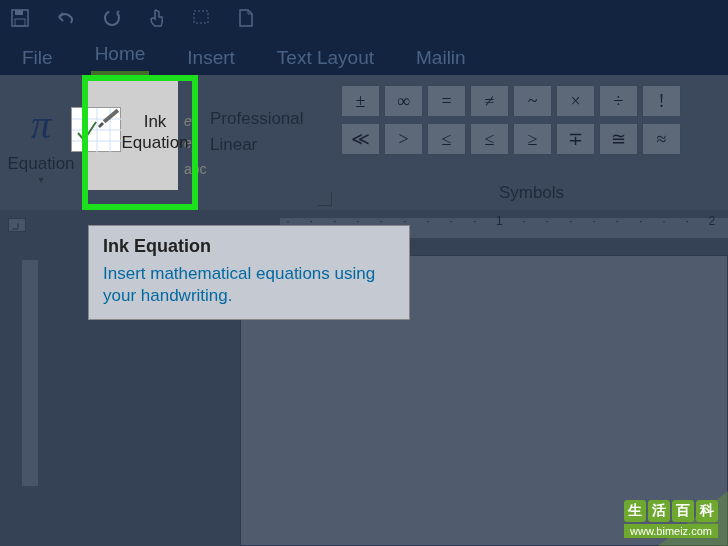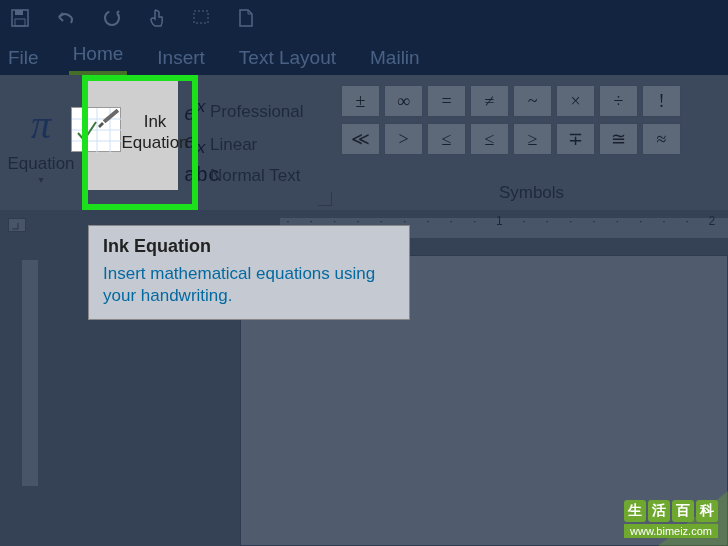--- a/index.html
+++ b/index.html
@@ -3,36 +3,36 @@
   <meta charset="utf-8">
   <style>
     * { box-sizing: border-box; margin: 0; padding: 0; }
     body { width: 728px; height: 546px; font-family: "Segoe UI", Arial, sans-serif; background: #2a3b52; overflow: hidden; position: relative; }
     
     .dim-overlay { position: absolute; inset: 0; background: rgba(18, 32, 56, 0.55); z-index: 5; pointer-events: none; }
     
     .qat { height: 35px; background: #15284a; display: flex; align-items: center; padding: 0 10px; gap: 25px; }
     .qat-icon { color: #9db5d9; display: flex; align-items: center; justify-content: center; }
     
-    .tabs { height: 40px; background: #15284a; display: flex; align-items: flex-end; padding-left: 4px; gap: 26px; }
+    .tabs { height: 40px; background: #15284a; display: flex; align-items: flex-end; padding-left: 18px; gap: 34px; }
     .tab { color: #8ab0e0; font-size: 19px; padding: 6px 4px; cursor: pointer; }
     .tab.underline { border-bottom: 4px solid #84cc16; margin-top: 31px; }
     
     .ribbon { height: 135px; background: #707a89; display: flex; position: relative; }
     
     .tools-group { width: 335px; display: flex; flex-direction: row; }
     .eq-btn { display: flex; flex-direction: column; align-items: center; justify-content: center; padding: 8px 6px; color: #2e3540; font-size: 17px; }
     .pi-symbol { font-family: "Times New Roman", serif; font-size: 40px; color: #2a4880; font-style: italic; }
     .ink-btn { background: #cfcfcf; display: flex; flex-direction: row; align-items: center; justify-content: center; width: 96px; height: 115px; position: relative; z-index: 10; }
     .ink-hl { position: absolute; top: 75px; left: 82px; width: 116px; height: 135px; border: 6px solid #1be01b; z-index: 12; pointer-events: none; }
     .ink-canvas { width: 50px; height: 45px; background: #fff; border: 1px solid #999; position: relative; margin-bottom: 6px; }
     .ink-label { font-size: 17px; color: #222; text-align: center; line-height: 1.2; }
     .opt-stack { display: flex; flex-direction: column; justify-content: center; gap: 6px; padding-left: 6px; }
     .opt-row { display: flex; align-items: center; gap: 4px; color: #2e3540; font-size: 17px; }
-    .opt-icon { width: 22px; display: inline-block; font-family: Liberation Mono, monospace; font-style: italic; color: #0f172a; font-size: 20px; }
+    .opt-icon { width: 22px; display: inline-block; font-family: Liberation Sans, sans-serif; font-style: italic; color: #fef9c3; font-size: 14px; }
     
     .symbols-group { flex: 1; padding: 10px 6px 0 6px; display: flex; flex-direction: column; }
     .sym-grid { display: flex; flex-direction: column; gap: 6px; }
     .sym-row { display: flex; gap: 4px; }
     .sym-cell { width: 39px; height: 32px; background: #b8bec8; border: 1px solid #6a7485; display: flex; align-items: center; justify-content: center; font-size: 18px; color: #222; font-family: "Cambria Math", serif; }
     .sym-label { text-align: center; color: #2e3540; font-size: 17px; margin-top: 28px; }
     
     .launcher { position: absolute; bottom: 4px; right: 396px; width: 14px; height: 14px; border: 1px solid #555; border-top: none; border-left: none; }
     
     .doc-area { background: #616a78; height: 336px; position: relative; }
@@ -128,21 +128,20 @@
       <div class="opt-row">
         <span class="opt-icon">e<sup>x</sup></span>
         <span>Professional</span>
       </div>
       <div class="opt-row">
         <span class="opt-icon">e<sub>x</sub></span>
         <span>Linear</span>
       </div>
       <div class="opt-row">
         <span class="opt-icon" style="font-style:normal">abc</span>
-        <span>Normal Text</span>
       </div>
     </div>
     <div class="launcher"></div>
   </div>
 
   <div class="symbols-group">
     <div class="sym-grid">
       <div class="sym-row">
         <div class="sym-cell">±</div>
         <div class="sym-cell">∞</div>

